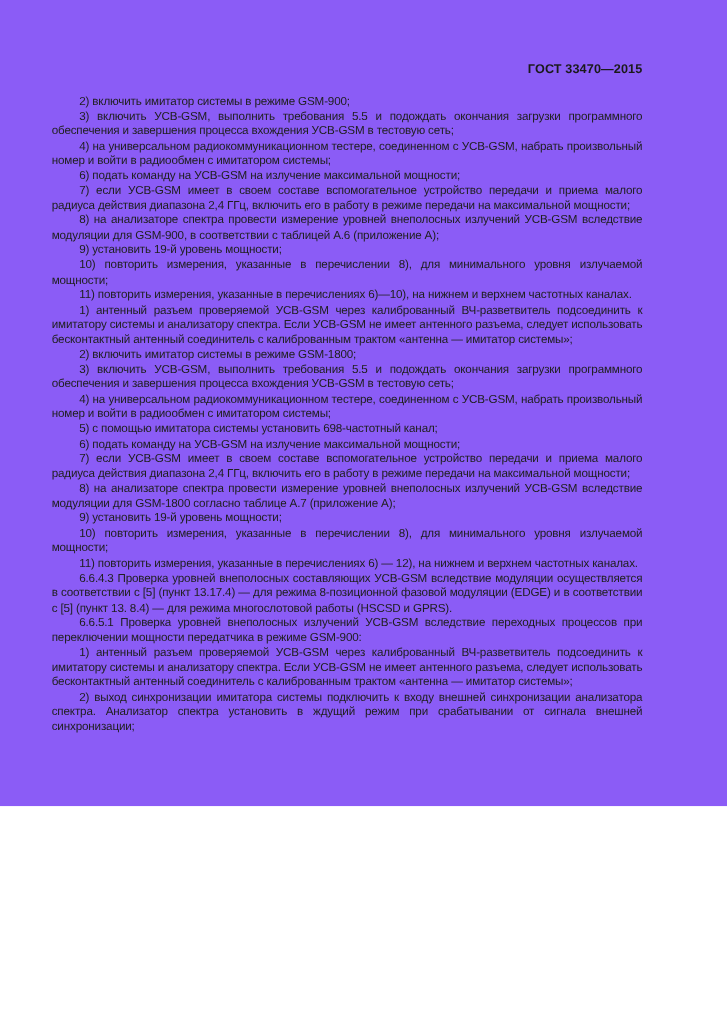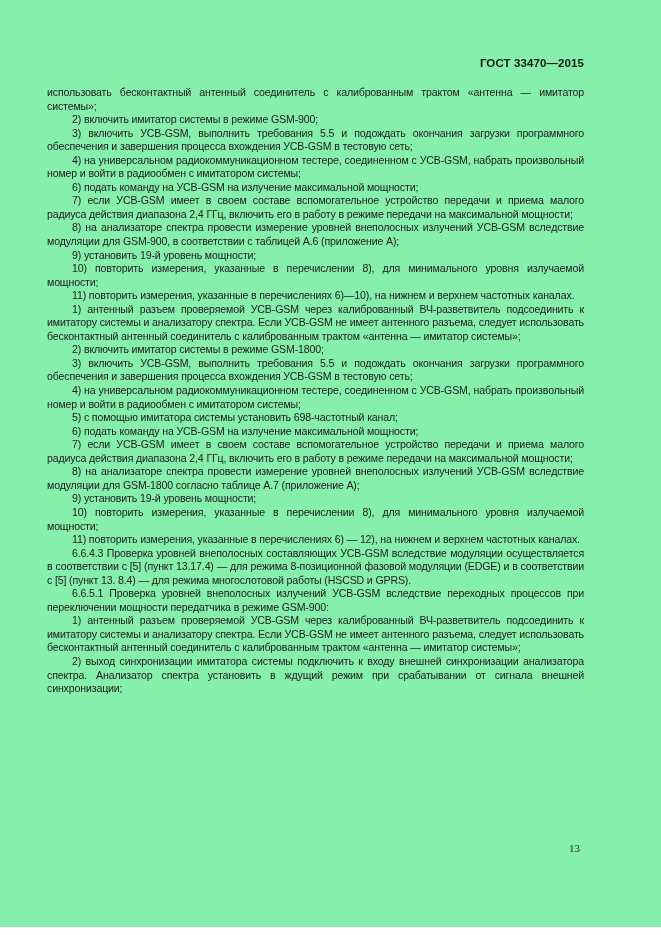--- a/index.html
+++ b/index.html
@@ -3,22 +3,22 @@
 <meta charset="utf-8">
 <style>
   html, body {
     margin: 0;
     padding: 0;
     background: #ffffff;
   }
   .page {
     position: relative;
     width: 661px;
-    height: 927px;
-    background: #86efac;
+    height: 733px;
+    background: #8b5cf6;
     font-family: "Liberation Sans", sans-serif;
     color: #1e1e1e;
     overflow: hidden;
   }
   .running-header {
     position: absolute;
     top: 57px;
     left: 47px;
     right: 77px;
     text-align: right;
@@ -58,21 +58,20 @@
     font-family: Liberation Serif, serif;
   }
 </style>
 </head>
 <body>
 
 <div class="page">
   <div class="running-header">ГОСТ 33470—2015</div>
 
   <div class="doc-body">
-      <p class="no-indent">использовать бесконтактный антенный соединитель с калиброванным трактом «антенна — имитатор системы»;</p>
       <p>2) включить имитатор системы в режиме GSM-900;</p>
       <p>3) включить УСВ-GSM, выполнить требования 5.5 и подождать окончания загрузки программного обеспечения и завершения процесса вхождения УСВ-GSM в тестовую сеть;</p>
       <p>4) на универсальном радиокоммуникационном тестере, соединенном с УСВ-GSM, набрать произвольный номер и войти в радиообмен с имитатором системы;</p>
       <p>6) подать команду на УСВ-GSM на излучение максимальной мощности;</p>
       <p>7) если УСВ-GSM имеет в своем составе вспомогательное устройство передачи и приема малого радиуса действия диапазона 2,4 ГГц, включить его в работу в режиме передачи на максимальной мощности;</p>
       <p>8) на анализаторе спектра провести измерение уровней внеполосных излучений УСВ-GSM вследствие модуляции для GSM-900, в соответствии с таблицей А.6 (приложение А);</p>
       <p>9) установить 19-й уровень мощности;</p>
       <p>10) повторить измерения, указанные в перечислении 8), для минимального уровня излучаемой мощности;</p>
       <p>11) повторить измерения, указанные в перечислениях 6)—10), на нижнем и верхнем частотных каналах.</p>
       <p>1) антенный разъем проверяемой УСВ-GSM через калиброванный ВЧ-разветвитель подсоединить к имитатору системы и анализатору спектра. Если УСВ-GSM не имеет антенного разъема, следует использовать бесконтактный антенный соединитель с калиброванным трактом «антенна — имитатор системы»;</p>

